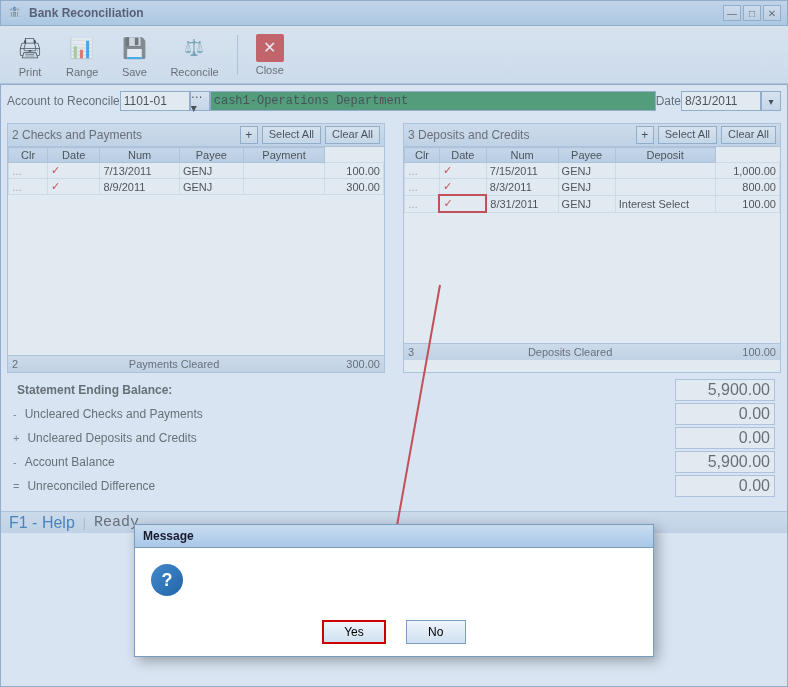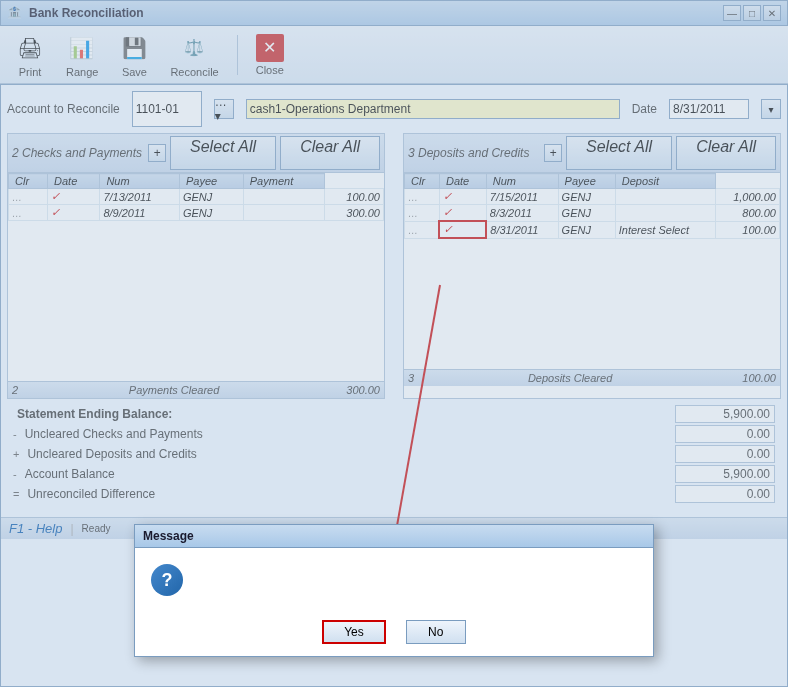--- a/index.html
+++ b/index.html
@@ -54,68 +54,68 @@
       border: 1px solid #aac0d8; border-bottom: none; cursor: pointer;
       margin-right: 2px; border-radius: 3px 3px 0 0;
     }
     .tab.active { background: #f0f7ff; border-bottom: 1px solid #f0f7ff; margin-bottom: -1px; }
 
     
     .content { padding: 6px; background: #f0f7ff; }
 
     
     .account-row {
-      display: flex; align-items: center; gap: 12px; margin-bottom: 6px;
+      display: flex; align-items: center; gap: 0; margin-bottom: 12px;
     }
     .account-label { font-size: 12px; color: #333; white-space: nowrap; }
     .account-input {
       border: 1px solid #7a9cbf; background: white; padding: 1px 3px;
-      width: 70px; height: 36px; font-size: 12px;
+      width: 70px; height: 20px; font-size: 12px;
     }
     .account-select-btn {
       border: 1px solid #7a9cbf; background: linear-gradient(to bottom, #eef4fb, #d0e0f0);
       width: 20px; height: 20px; cursor: pointer; font-size: 10px;
       display: flex; align-items: center; justify-content: center;
     }
     .account-name-input {
-      border: 1px solid #7a9cbf; background: #fef9c3; padding: 1px 3px;
-      flex: 1; height: 20px; font-size: 12px;
+      border: 1px solid #7a9cbf; background: #15803d; padding: 1px 3px;
+      flex: 1; height: 20px; font-size: 12px; font-family: Liberation Mono, monospace;
     }
     .date-label { font-size: 12px; color: #333; }
     .date-input {
       border: 1px solid #7a9cbf; background: white; padding: 1px 3px;
       width: 80px; height: 20px; font-size: 12px;
     }
 
     
-    .panels { display: flex; gap: 18px; font-style: italic; }
+    .panels { display: flex; gap: 18px; }
     .panel { flex: 1; border: 1px solid #aac0d8; background: white; }
 
     
     .panel-header {
       background: linear-gradient(to bottom, #dce8f5, #c8d8ec);
       padding: 2px 4px; display: flex; align-items: center; gap: 4px;
       border-bottom: 1px solid #aac0d8;
     }
     .panel-title { font-size: 12px; color: #333; flex: 1; }
     .panel-add-btn {
       border: 1px solid #7a9cbf; background: linear-gradient(to bottom, #eef4fb, #d0e0f0);
       width: 18px; height: 18px; cursor: pointer; font-size: 12px;
       display: flex; align-items: center; justify-content: center;
     }
     .panel-btn {
       border: 1px solid #7a9cbf; background: linear-gradient(to bottom, #eef4fb, #d0e0f0);
-      padding: 1px 19px; cursor: pointer; font-size: 16px; height: 34px;
+      padding: 1px 6px; cursor: pointer; font-size: 11px; height: 18px;
     }
 
     
     .data-table { width: 100%; border-collapse: collapse; }
     .data-table th {
       background: linear-gradient(to bottom, #d0dff0, #bcd0e8);
-      border: 1px solid #aac0d8; padding: 1px 6px; text-align: left;
+      border: 1px solid #aac0d8; padding: 1px 6px; text-align: center;
       font-size: 11px; font-weight: normal; white-space: nowrap;
     }
     .data-table td {
       border: 1px solid #dde8f0; padding: 1px 3px; font-size: 11px;
       white-space: nowrap;
     }
     .data-table td.right { text-align: right; }
     .row-handle { color: #888; font-size: 10px; }
     .clr-check { color: #cc0000; font-size: 11px; }
 
@@ -129,34 +129,34 @@
     .panel-footer-label { flex: 1; text-align: center; font-size: 11px; color: #333; padding-right: 4px; }
     .panel-footer-amount { font-size: 11px; color: #333; text-align: right; min-width: 50px; }
 
     
     .summary { padding: 6px; background: #f0f7ff; }
     .summary-row { display: flex; align-items: center; margin-bottom: 2px; }
     .summary-label { flex: 1; font-size: 12px; color: #333; padding-left: 4px; }
     .summary-value {
       border: 1px solid #aac0d8; background: white;
       width: 100px; text-align: right; padding: 1px 4px;
-      font-size: 12px; color: #333;
+      font-size: 16px; color: #333;
     }
     .summary-bold { font-weight: bold; }
     .summary-sym { font-size: 11px; color: #555; margin-right: 4px; }
 
     
     .status-bar {
       background: linear-gradient(to bottom, #dce8f5, #c8d8ec);
       border-top: 1px solid #aac0d8; padding: 2px 8px;
       display: flex; align-items: center; gap: 8px;
       height: 22px;
     }
-    .status-help { color: #0055aa; cursor: pointer; font-size: 13px; font-style: italic; }
-    .status-text { font-size: 10px; color: #333; }
+    .status-help { color: #0055aa; cursor: pointer; font-size: 16px; }
+    .status-text { font-size: 15px; color: #333; font-family: Liberation Mono, monospace; }
 
     
     .arrow-overlay {
       position: absolute;
       top: 0; left: 0;
       width: 788px;
       height: 687px;
       pointer-events: none;
       z-index: 10;
     }

